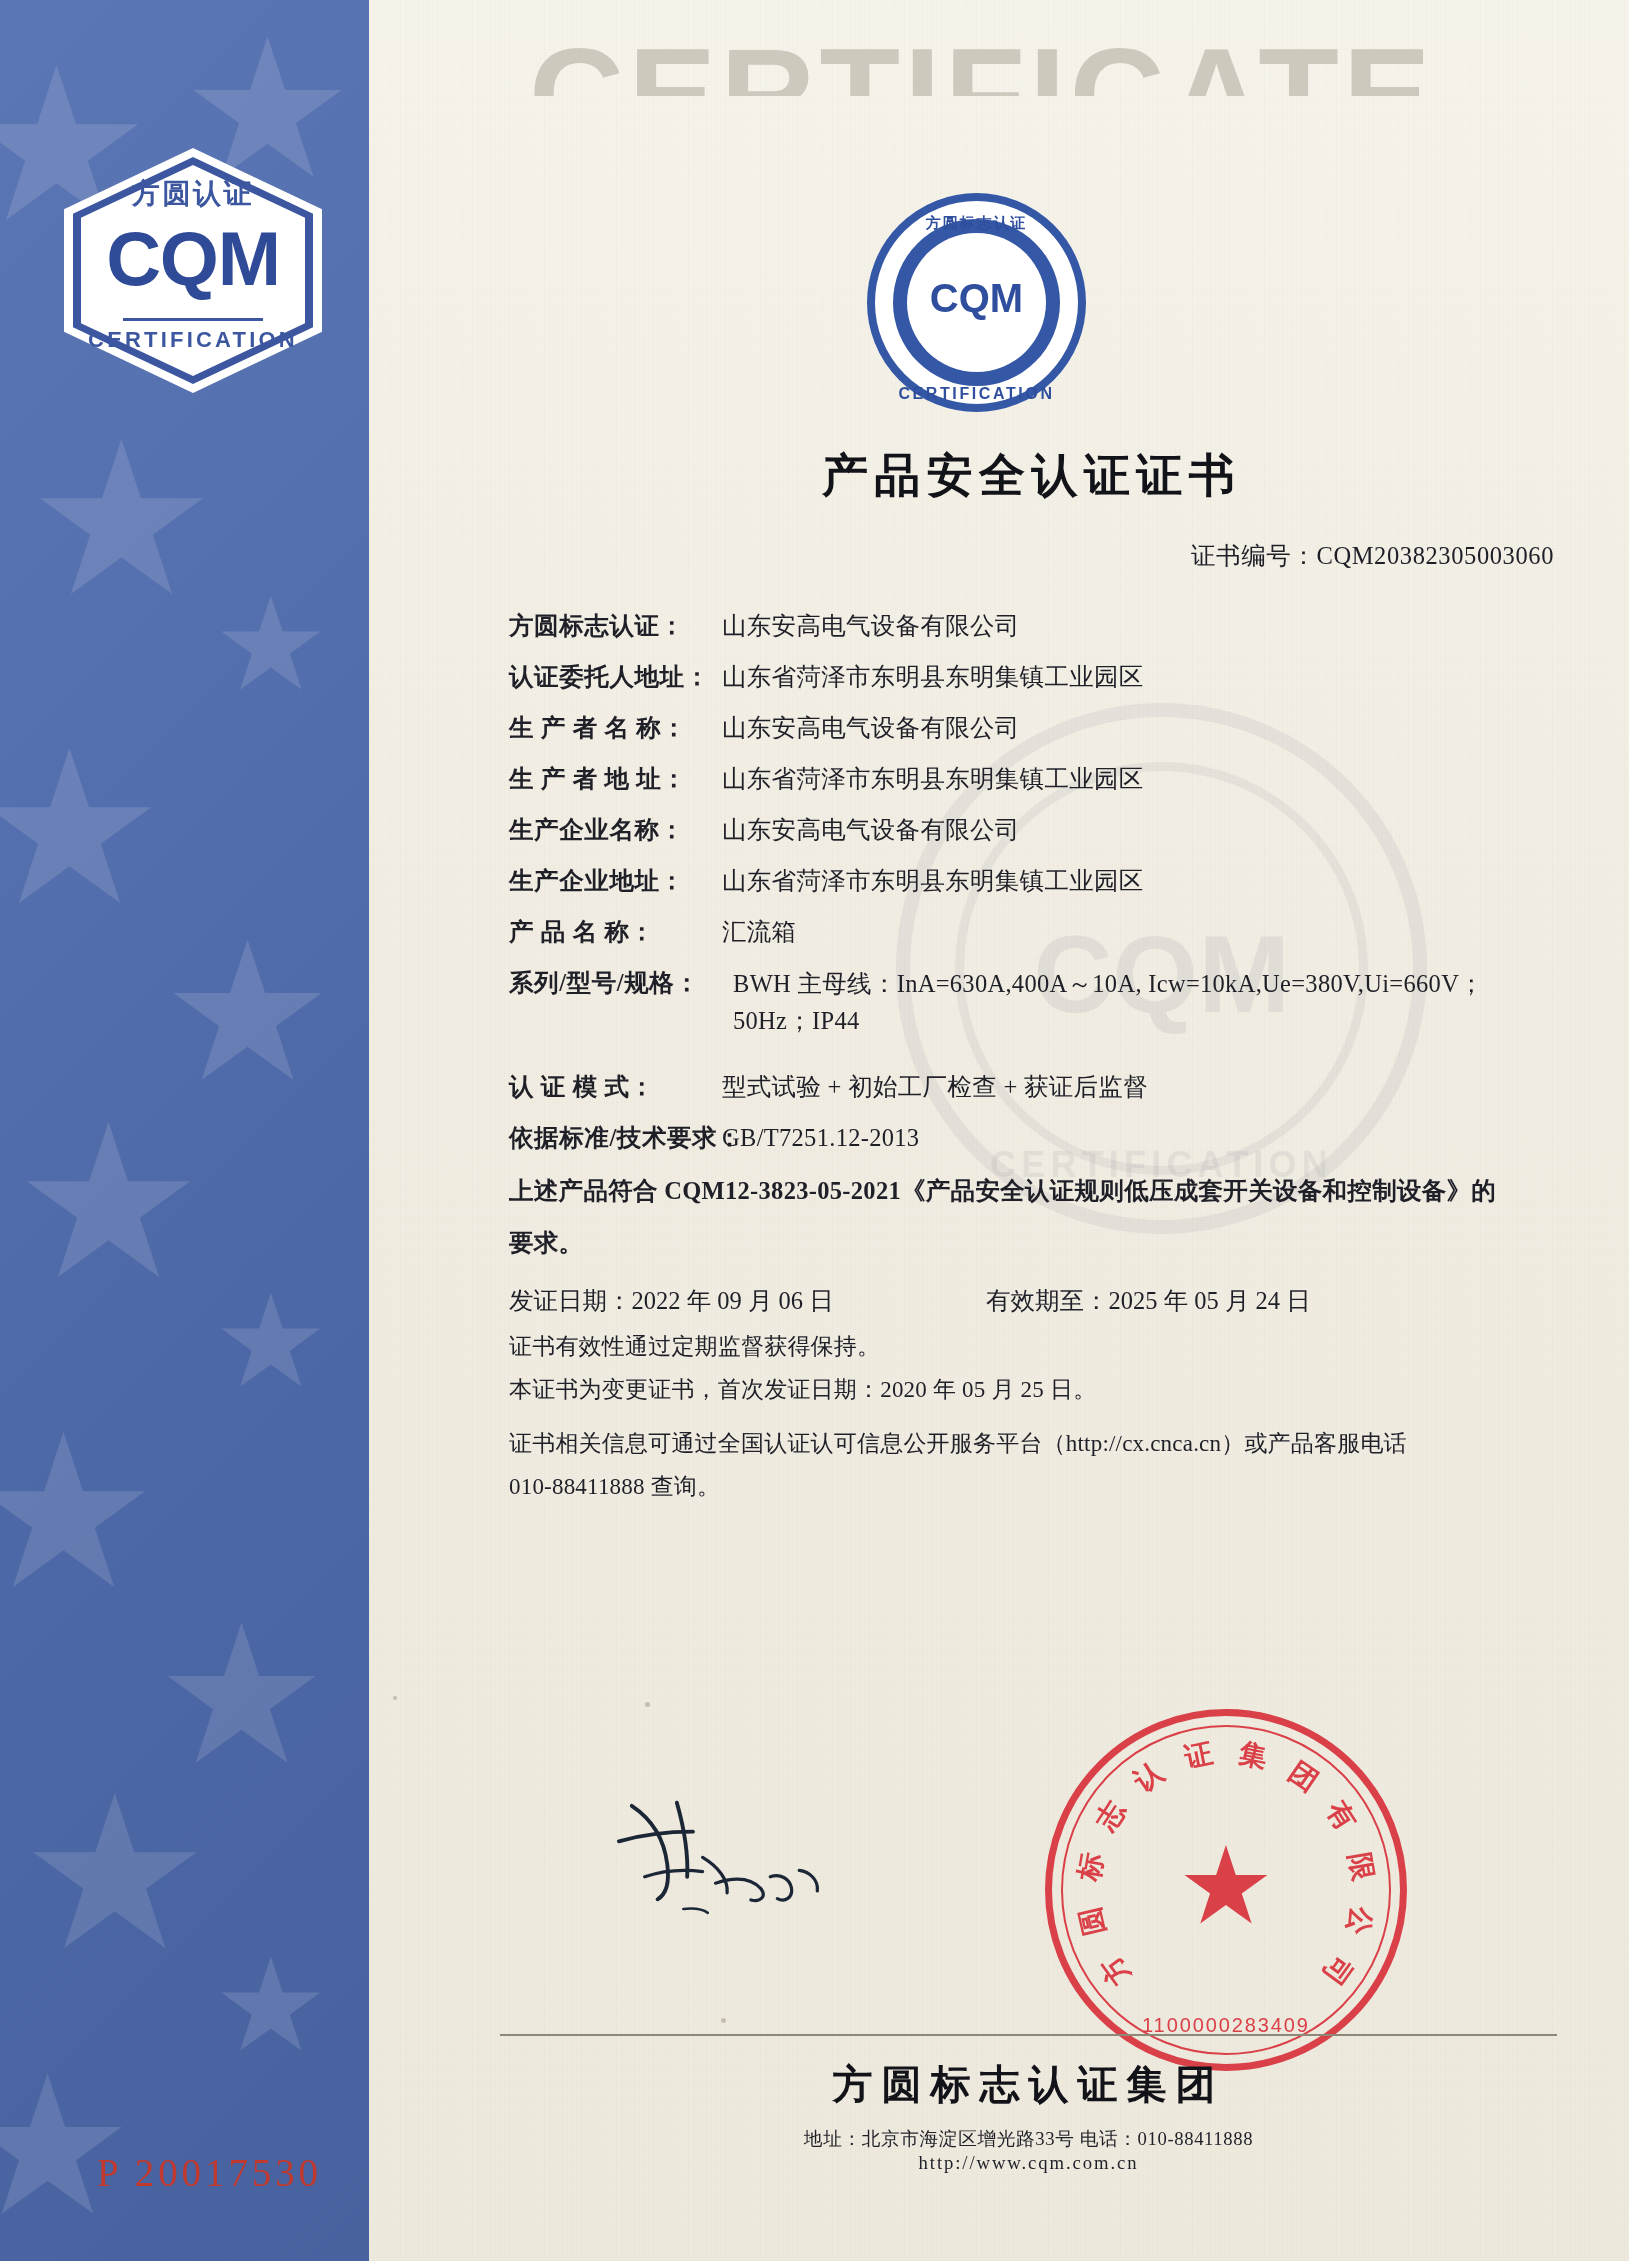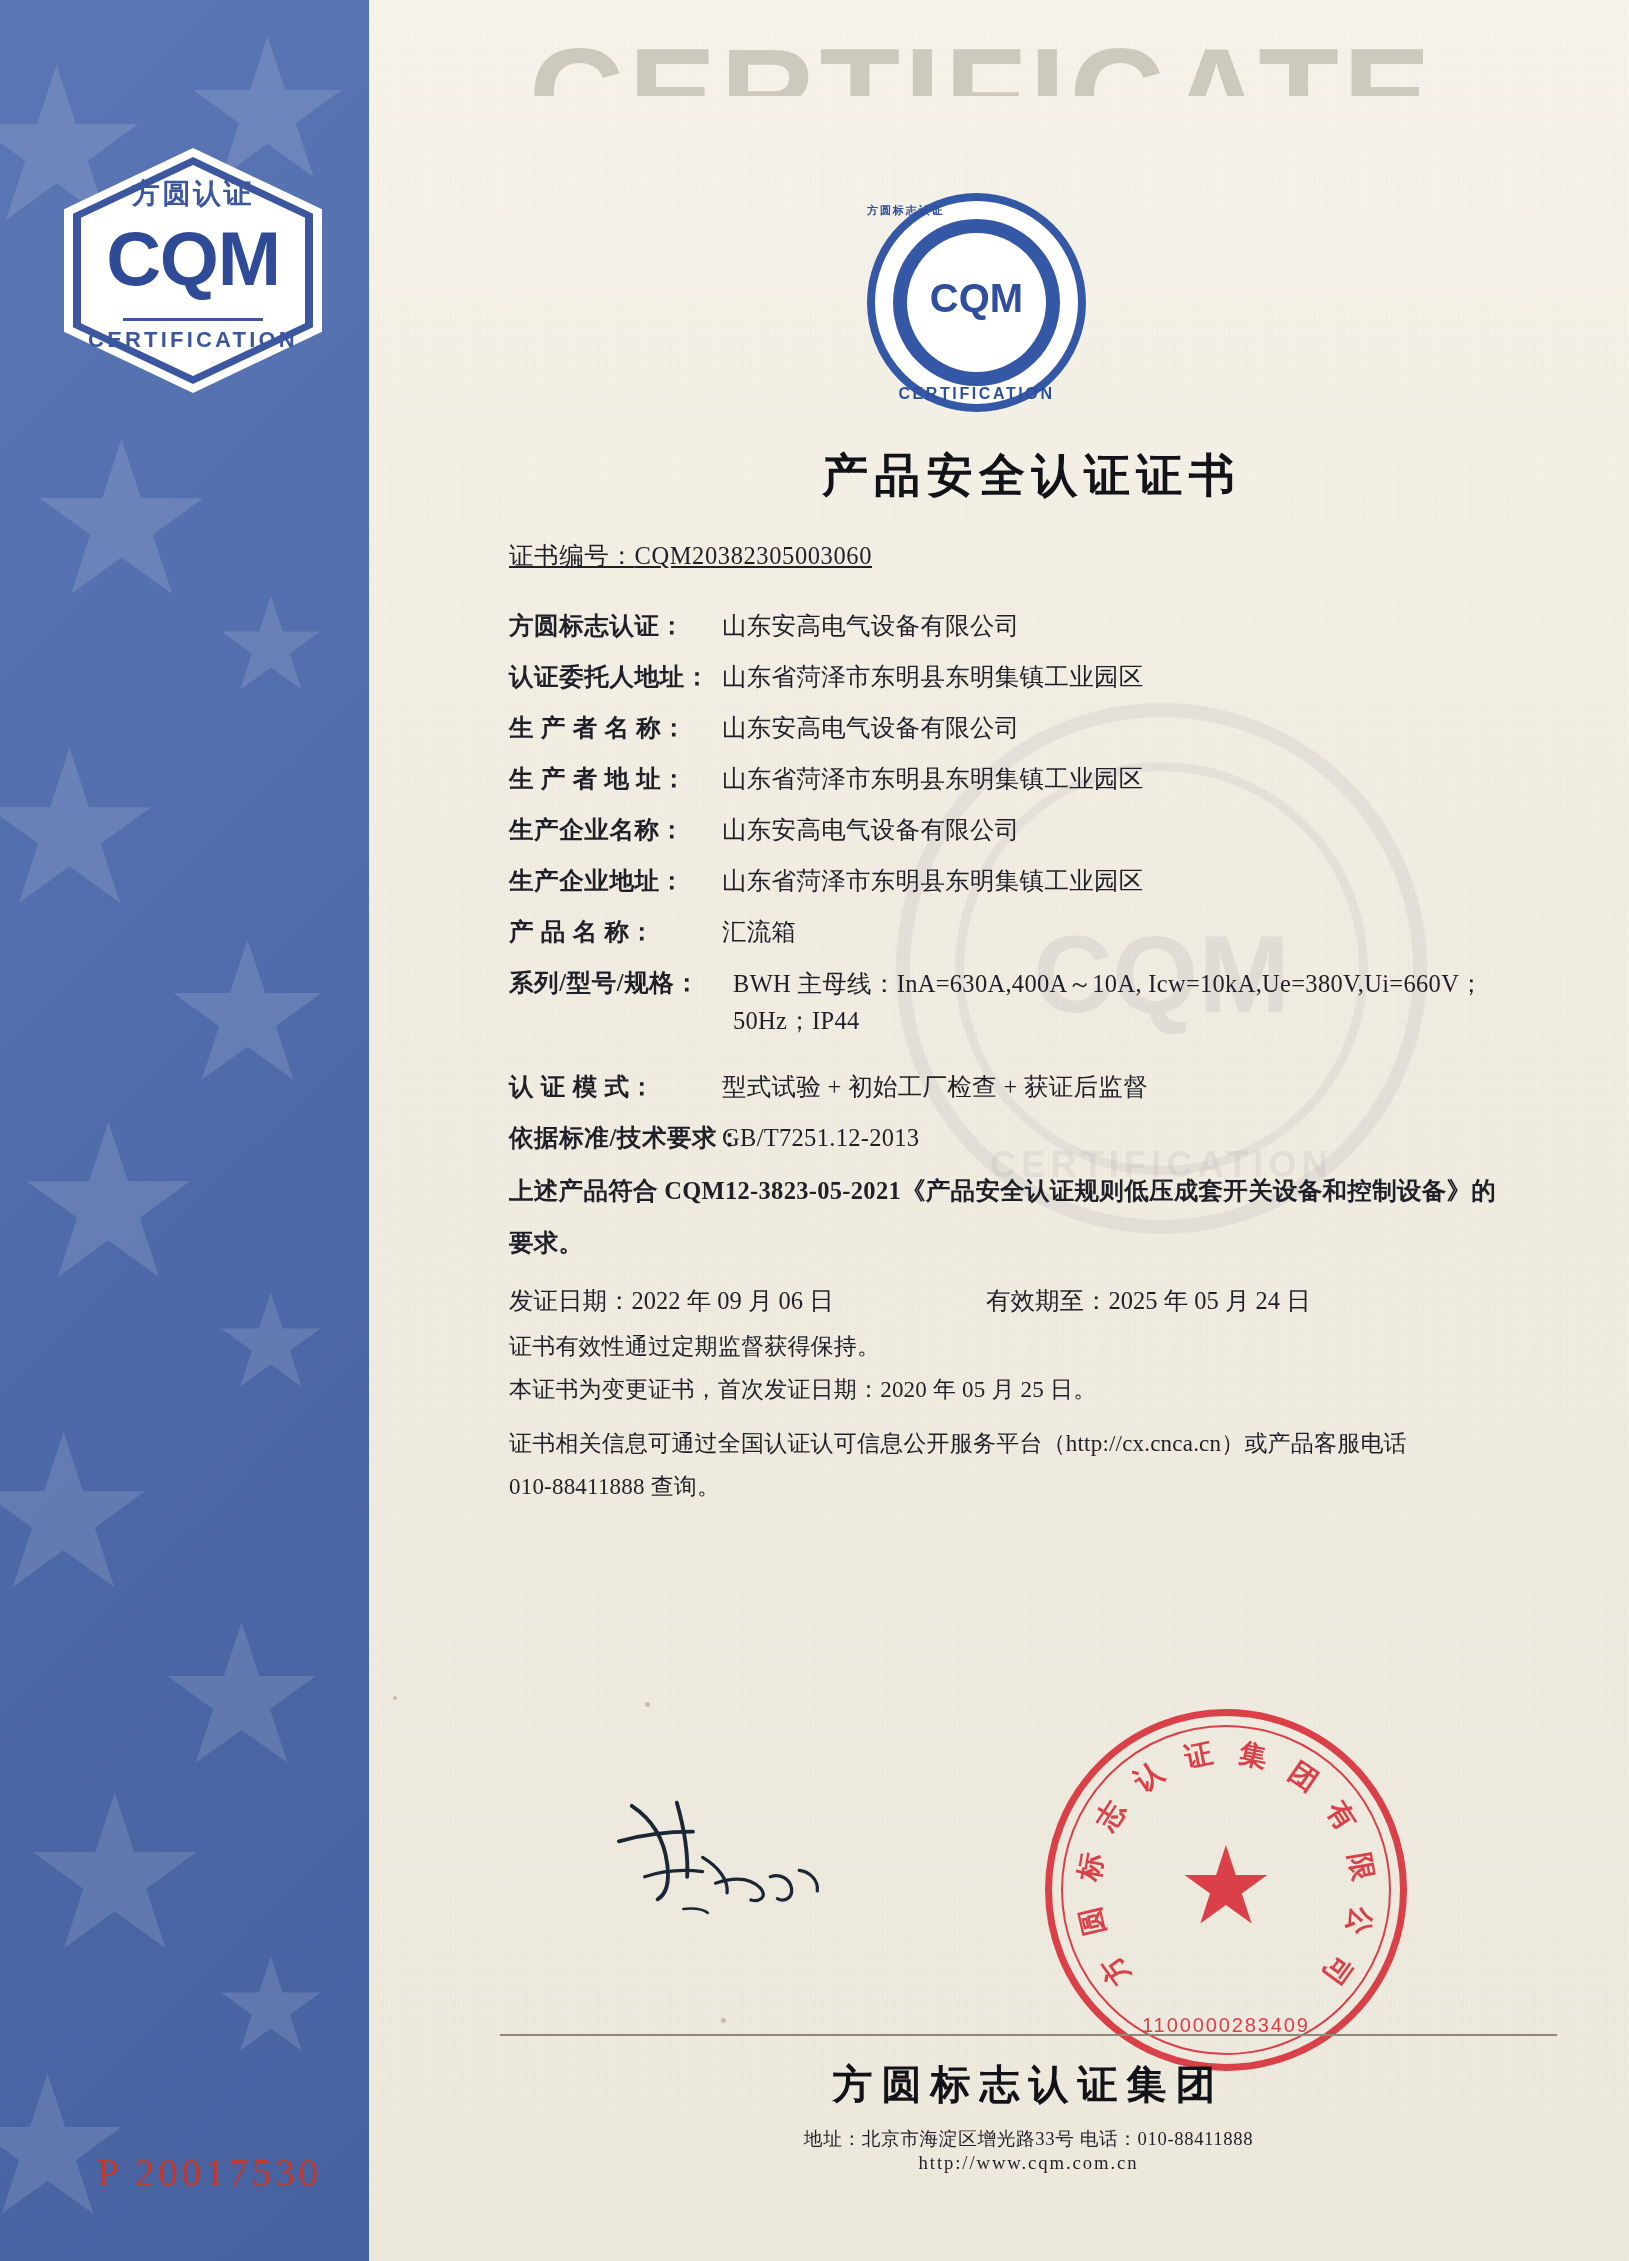--- a/index.html
+++ b/index.html
@@ -106,22 +106,22 @@
     position:absolute;left:26px;top:26px;right:26px;bottom:26px;
     border-radius:50%;
     background:#3457a6;
   }
   #round-logo .inner-white{
     position:absolute;left:40px;top:40px;right:40px;bottom:40px;
     border-radius:50%;
     background:#fff;
   }
   #round-logo .rl-cn{
-    position:absolute;left:0;right:0;top:10px;text-align:left;
-    font-size:11px;color:#2f4f9e;letter-spacing:1.9px;font-weight:bold;
+    position:absolute;left:0;right:0;top:21px;text-align:center;
+    font-size:15px;color:#2f4f9e;letter-spacing:1.9px;font-weight:bold;
     font-family:"Liberation Sans", sans-serif;
   }
   #round-logo .rl-cqm{
     position:absolute;left:0;right:0;top:83px;text-align:center;
     font-size:40px;color:#2f4f9e;font-weight:bold;
     font-family:"Liberation Sans", sans-serif;
   }
   #round-logo .rl-en{
     position:absolute;left:0;right:0;bottom:9px;text-align:center;
     font-size:16px;color:#2f4f9e;letter-spacing:2.6px;font-weight:bold;
@@ -156,25 +156,24 @@
   #doc-title{
     text-align:center;
     font-size:46px;
     font-weight:bold;
     letter-spacing:6.4px;
     color:#121219;
     font-family:"Liberation Serif", serif;
     margin-bottom:32px;
   }
   #cert-number{
-    text-align:left;
+    text-align:right;
     font-size:24.5px;
     letter-spacing:0.6px;
     margin-bottom:37px;
-    text-decoration:underline;
   }
   .row{
     display:flex;
     align-items:flex-start;
     margin-bottom:18px;
     font-size:24.5px;
     line-height:1.35;
   }
   .row .lbl{
     width:213px;

